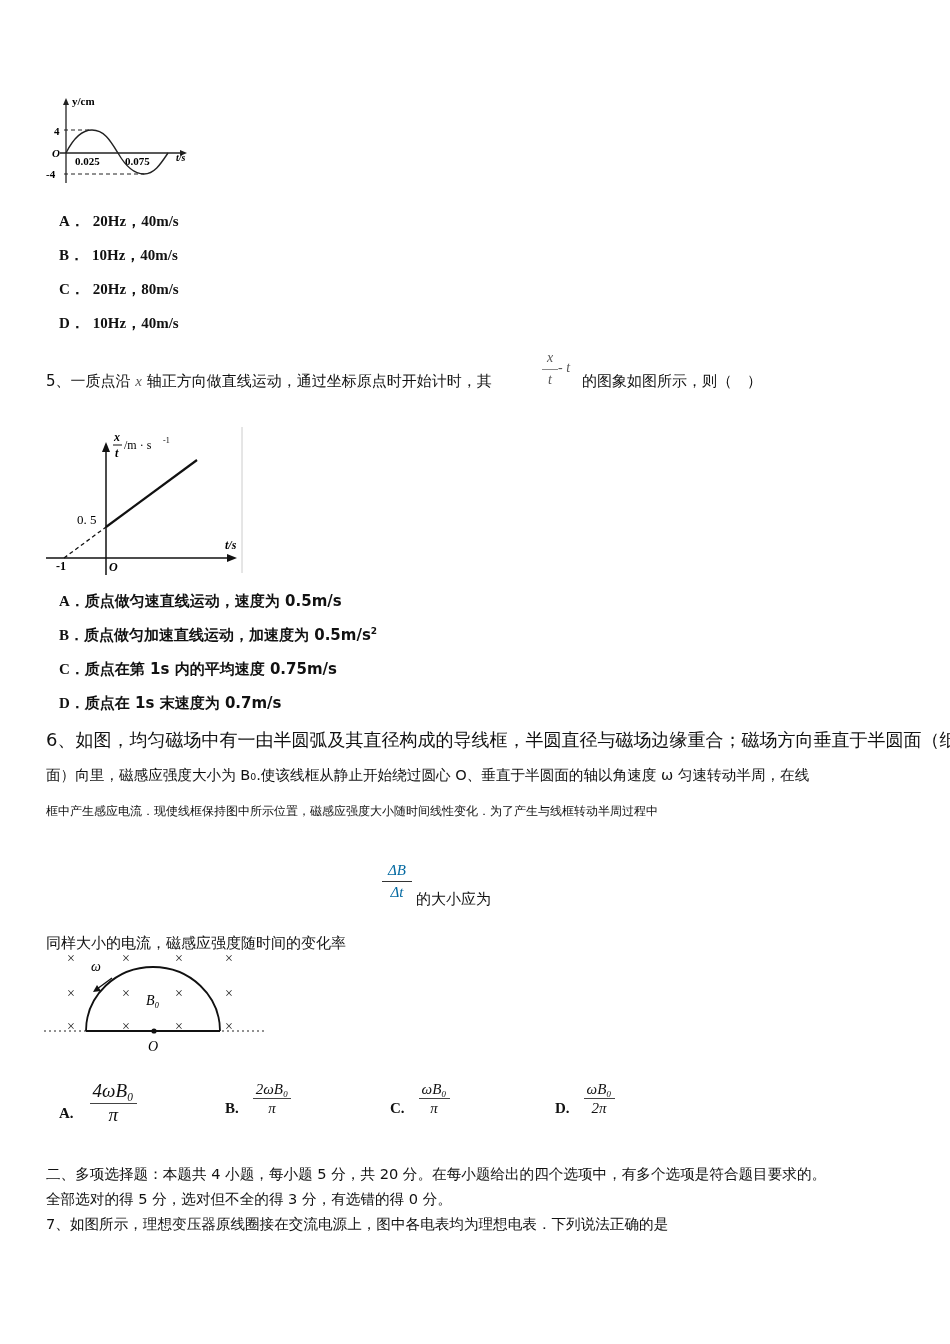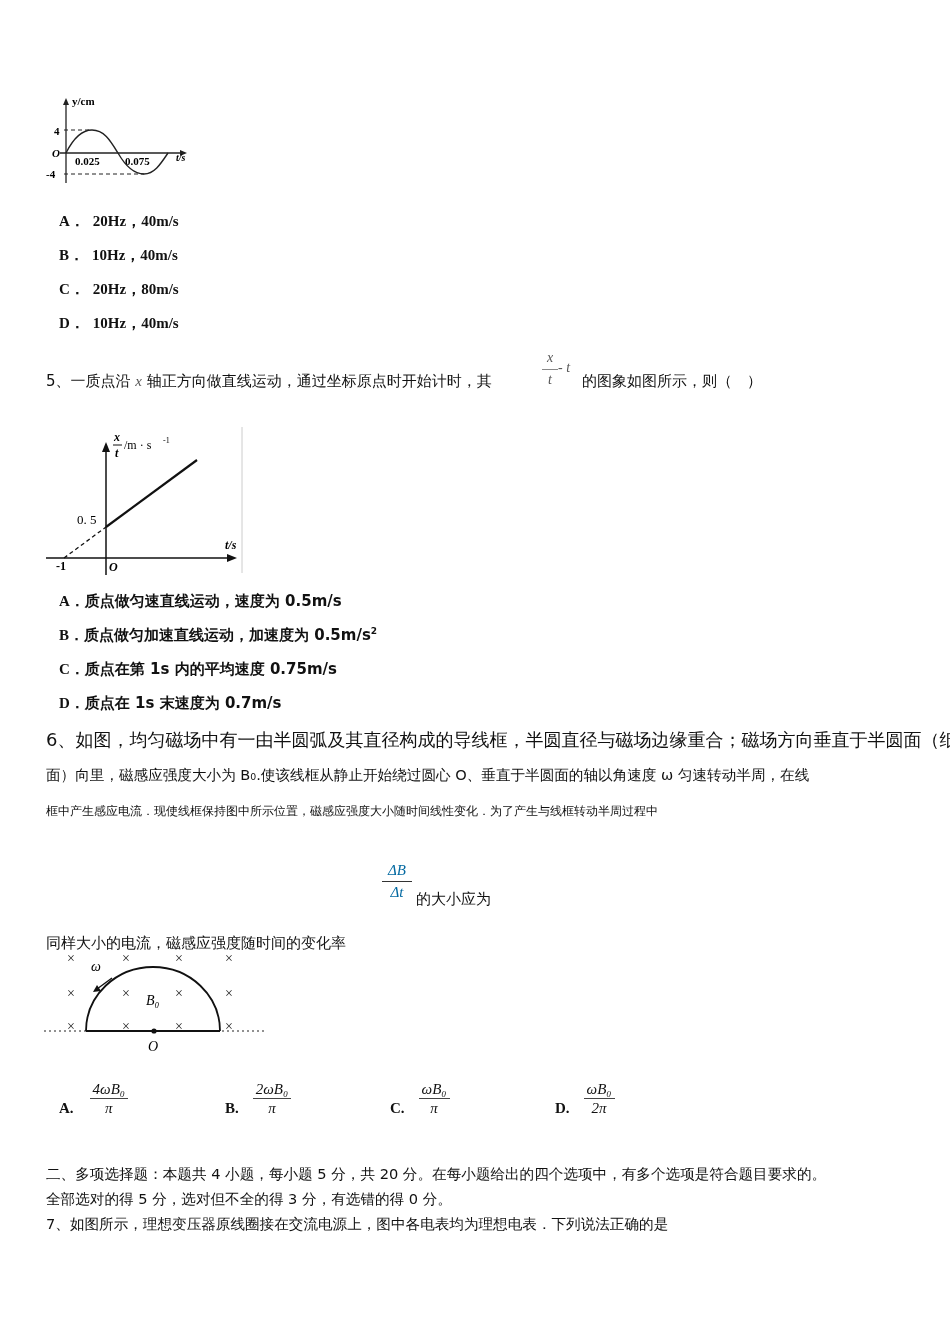--- a/index.html
+++ b/index.html
@@ -123,21 +123,21 @@
 
   <path d="M70,33 L55,44" stroke="#111" stroke-width="1.4" fill="none"></path>
   <polygon points="51,47 55,40 59,46" fill="#111"></polygon>
   <text x="49" y="26" font-size="14" font-style="italic">ω</text>
   <text x="104" y="60" font-size="14" font-style="italic">B₀</text>
   <text x="106" y="106" font-size="14" font-style="italic">O</text>
 </svg>
 
 <div class="abs" style="left:46px;top:1080px;display:flex;align-items:center">
   <span class="opt" style="margin-right:16px;margin-top:20px">A.</span>
-  <span class="frac" style="font-size:15px">
+  <span class="frac" style="font-size:19px">
       <span class="num">4ωB₀</span>
       <span class="den">π</span>
     </span>
 </div>
 <div class="abs" style="left:212px;top:1080px;display:flex;align-items:center">
   <span class="opt" style="margin-right:14px;margin-top:20px">B.</span>
   <span class="frac" style="font-size:15px">
       <span class="num">2ωB₀</span>
       <span class="den">π</span>
     </span>

